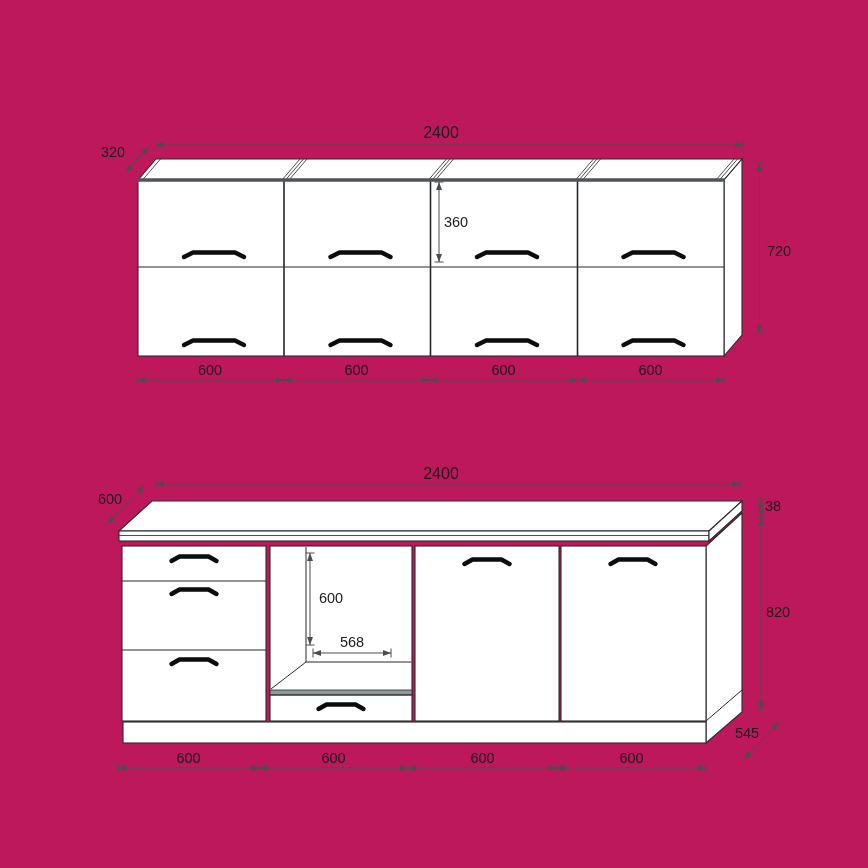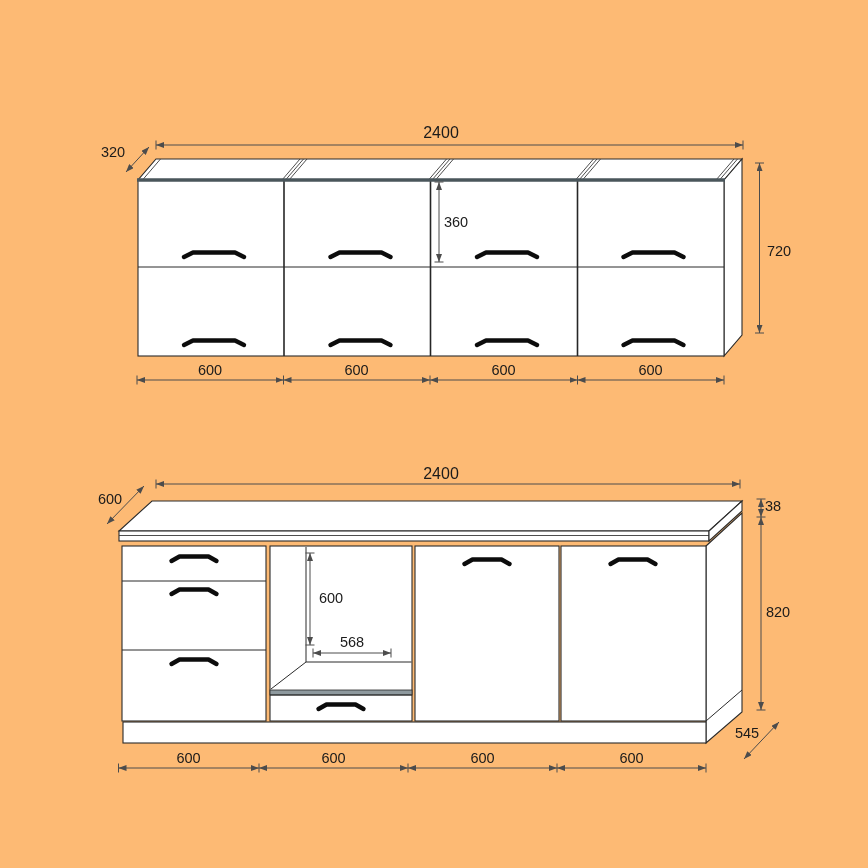--- a/index.html
+++ b/index.html
@@ -1,16 +1,16 @@
 <!DOCTYPE html>
 <html><head>
 <meta charset="utf-8">
 <style>
   html,body{margin:0;padding:0;background:#ffffff;}
-  .stage{width:868px;height:868px;background:#fdba74;position:relative;font-family:"Liberation Sans",sans-serif;}
+  .stage{width:868px;height:868px;background:#be185d;position:relative;font-family:"Liberation Sans",sans-serif;}
   .ln{stroke:#2a2a2a;stroke-width:1;fill:none;}
   .ln2{stroke:#262626;stroke-width:1.6;fill:none;}
   .lnThin{stroke:#3a3a3a;stroke-width:0.9;fill:none;}
   .face{fill:#ffffff;stroke:#2a2a2a;stroke-width:1.1;}
   .thickEdge{stroke:#4a565b;stroke-width:3.4;fill:none;}
   .shelfBand{fill:#8e999e;stroke:#2a2a2a;stroke-width:0.8;}
   .dim{stroke:#4c4c4c;stroke-width:1;fill:none;}
   .handle{stroke:#0c0c0c;stroke-width:4.4;fill:none;stroke-linejoin:round;stroke-linecap:round;}
   .dimtxt{font-size:14.5px;fill:#1b1b1b;}
   .dimtxt-lg{font-size:16px;fill:#1b1b1b;}

